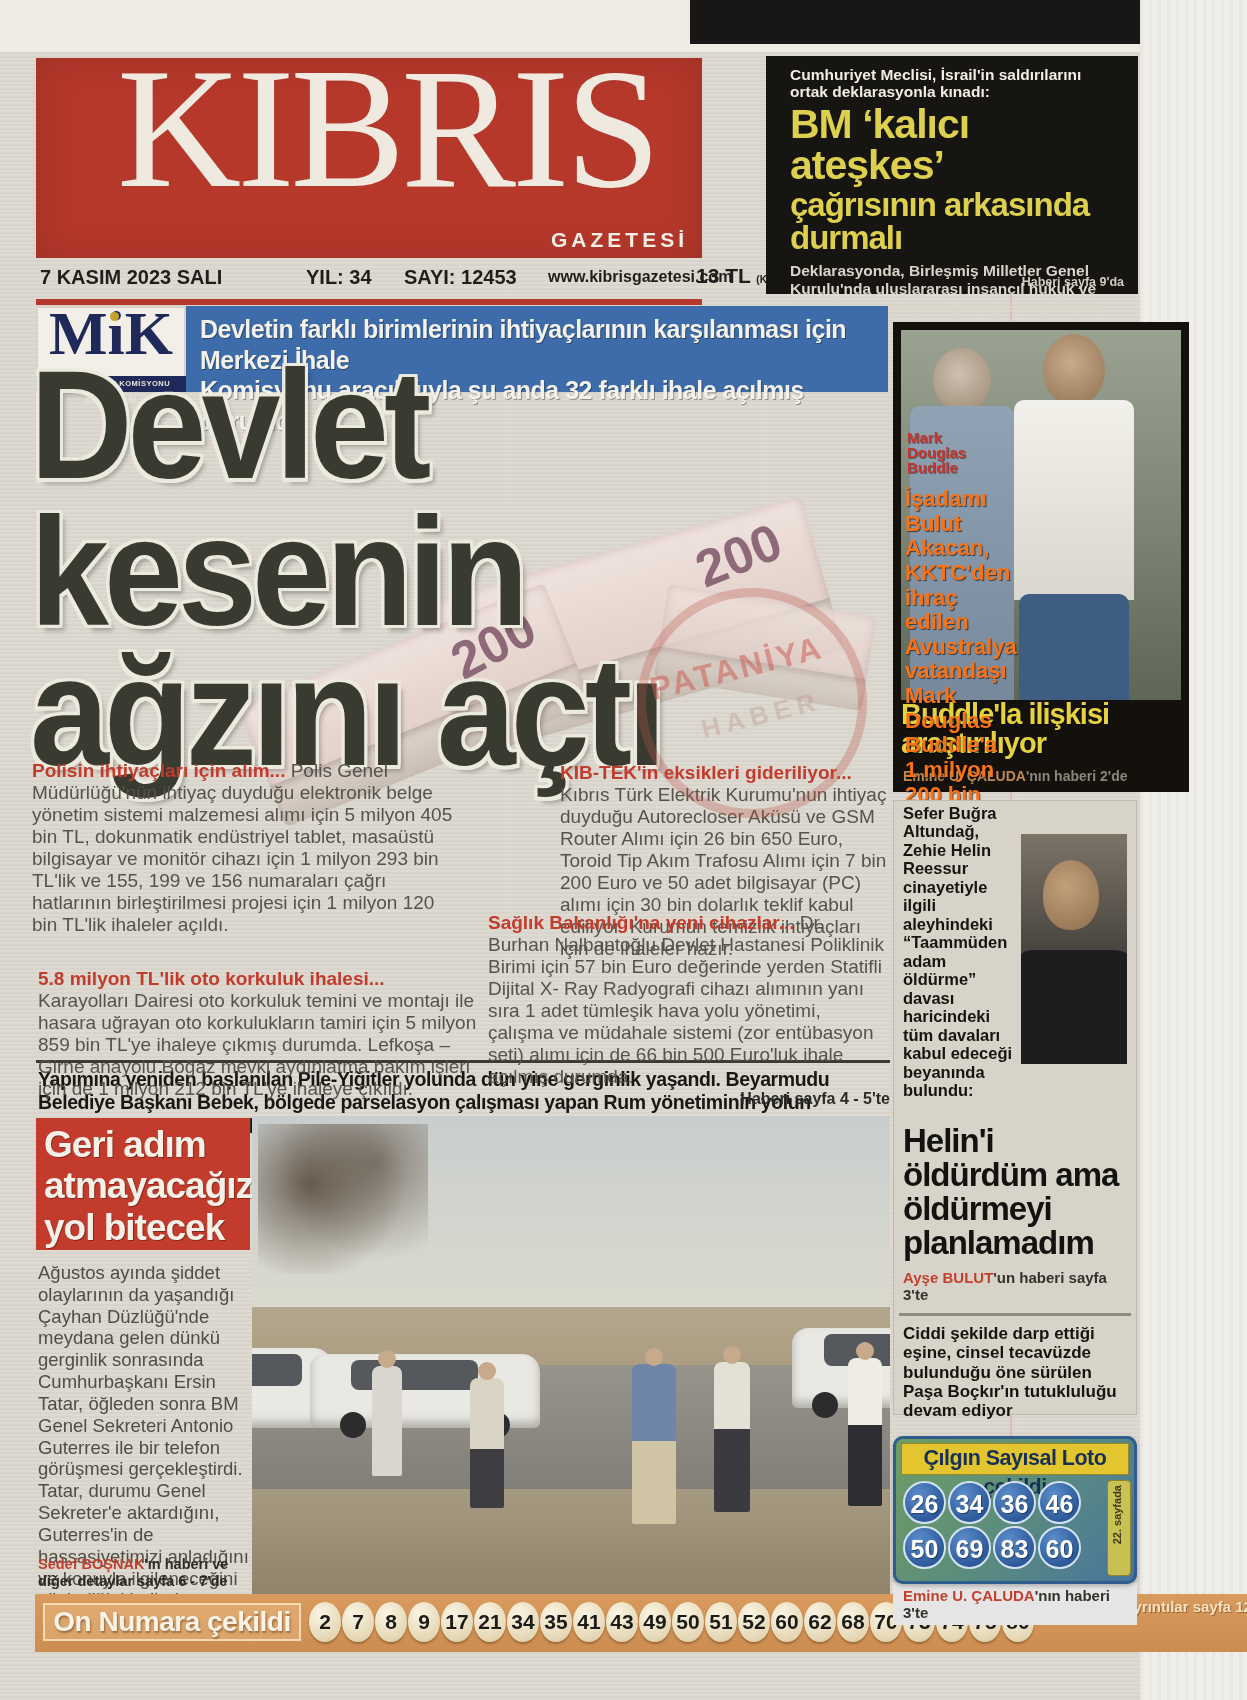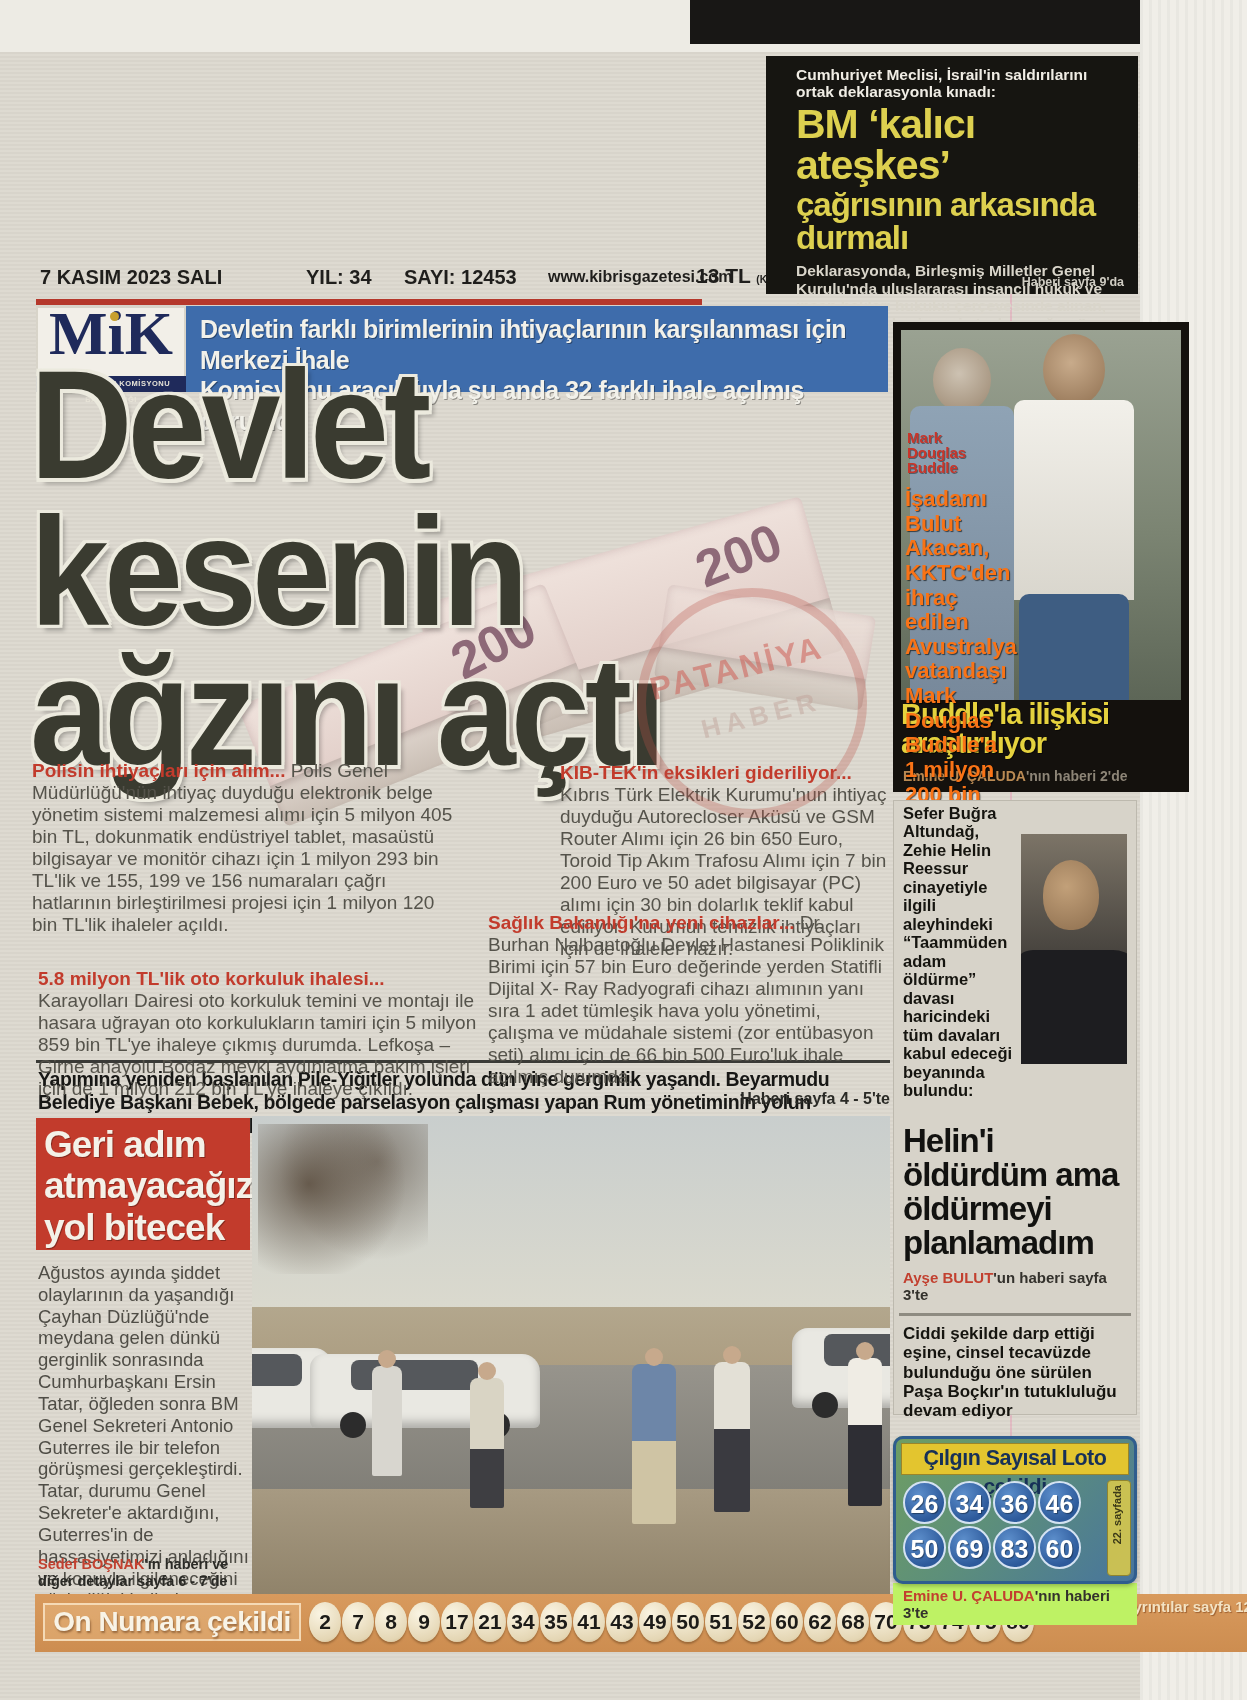--- a/index.html
+++ b/index.html
@@ -20,21 +20,21 @@
   .logo-sub{position:absolute;right:14px;bottom:6px;font-size:21px;font-weight:bold;color:#f3efe6;letter-spacing:4px;}
   .dateline{left:36px;top:262px;width:666px;height:36px;color:#1f1e1c;font-weight:bold;font-size:20px;}
   .dl-date{position:absolute;left:4px;top:4px;}
   .dl-yil{position:absolute;left:270px;top:4px;}
   .dl-sayi{position:absolute;left:368px;top:4px;}
   .dl-web{position:absolute;left:512px;top:6px;font-size:16px;}
   .dl-price{position:absolute;left:660px;top:2px;font-size:21px;white-space:nowrap;}
   .dl-pricenote{font-size:10px;font-weight:bold;}
   .red-rule{left:36px;top:299px;width:666px;height:6px;background:#b5382b;}
   
-  .topnews{left:766px;top:56px;width:372px;height:238px;background:#161511;color:#e7e3da;padding:10px 30px;box-sizing:border-box;}
+  .topnews{left:766px;top:56px;width:372px;height:238px;background:#161511;color:#e7e3da;padding:10px 24px;box-sizing:border-box;}
   .tn-kicker{font-size:15.5px;font-weight:bold;color:#f0ede5;line-height:1.1;}
   .tn-h1{font-size:41px;font-weight:bold;color:#ddd04f;letter-spacing:-1px;line-height:1.0;margin-top:4px;}
   .tn-h2{font-size:33px;font-weight:bold;color:#ddd04f;letter-spacing:-1px;line-height:1.0;margin-top:2px;}
   .tn-body{font-size:15.5px;font-weight:bold;color:#d9d5ca;line-height:1.14;margin-top:8px;}
   .tn-ref{position:absolute;right:14px;bottom:5px;font-size:12.5px;font-weight:bold;color:#cfccc2;}
   
   .mik-logo{left:36px;top:306px;width:150px;height:86px;background:#f2efe8;box-shadow:inset 0 0 0 2px #d8d4c9;}
   .mik-word{position:absolute;left:0;top:-8px;width:100%;text-align:center;font-family:"Liberation Serif",serif;
         font-size:62px;font-weight:bold;color:#1f2a5b;}
   .mik-dot{position:absolute;left:74px;top:6px;width:9px;height:9px;border-radius:50%;background:#c8a02e;}
@@ -121,21 +121,21 @@
   .hel-intro{width:118px;font-size:16.5px;font-weight:bold;color:#15140f;line-height:1.12;}
   .hel-photo{position:absolute;right:10px;top:34px;width:106px;height:230px;background:linear-gradient(180deg,#7c7467,#3f3c38 60%,#232225);overflow:hidden;}
   .hel-photo .head{position:absolute;left:22px;top:26px;width:56px;height:70px;border-radius:50% 50% 46% 46%;
         background:radial-gradient(circle at 42% 38%,#c2a079,#8e6f4f);} 
   .hel-photo .body{position:absolute;left:-8px;bottom:-6px;width:130px;height:120px;border-radius:20px 30px 0 0;background:#1d1d20;}
   .hel-head{font-size:33px;font-weight:bold;color:#121210;letter-spacing:-1px;line-height:1.04;margin-top:24px;}
   .hel-byline{font-size:15px;font-weight:bold;color:#33312c;margin-top:8px;}
   .hel-div{height:3px;background:#8e8b81;margin:10px -4px 8px;}
   .pasa-intro{font-size:17px;font-weight:bold;color:#15140f;line-height:1.14;}
   .pasa-head{font-size:34px;font-weight:bold;color:#121210;letter-spacing:-1px;line-height:1.06;margin-top:10px;}
-  .pasa-byline{margin-top:8px;background:#bef264;margin-left:-10px;margin-right:-10px;padding:4px 10px;
+  .pasa-byline{margin-top:8px;background:#e5e5e5;margin-left:-10px;margin-right:-10px;padding:4px 10px;
         font-size:15px;font-weight:bold;color:#33312c;}
   
   .lotto{left:893px;top:1436px;width:244px;height:148px;border-radius:10px;z-index:4;
         background:linear-gradient(130deg,#6f9e62 0%,#5d8f7a 45%,#47749e 100%);
         box-shadow:inset 0 0 0 3px #2f5d8e,0 2px 4px rgba(0,0,0,.25);}
   .lotto-head{position:absolute;left:8px;top:7px;right:8px;height:30px;background:#e3c52f;border:1px solid #9a852a;
         color:#173058;font-size:21.5px;font-weight:bold;text-align:center;line-height:29px;letter-spacing:-.5px;}
   .lotto-balls{position:absolute;left:8px;top:44px;width:194px;}
   .lball{display:inline-block;width:43px;height:43px;margin:1px 0 1px 2px;border-radius:50%;
         background:radial-gradient(circle at 35% 30%,#5c8ecb,#2d5a9b 70%);border:2px solid #d4e2f2;
@@ -159,20 +159,24 @@
 </head>
 <body>
 
 <div class="page">
 
   <div class="abs top-margin"></div>
   <div class="abs topbar-black"></div>
   <div class="abs right-margin"></div>
   <div class="abs scanline"></div>
 
+  <div class="abs logo-box">
+    <div class="logo-title">KIBRIS</div>
+    <div class="logo-sub">GAZETESİ</div>
+  </div>
   <div class="abs dateline">
     <span class="dl-date">7 KASIM 2023 SALI</span>
     <span class="dl-yil">YIL: 34</span>
     <span class="dl-sayi">SAYI: 12453</span>
     <span class="dl-web">www.kibrisgazetesi.com</span>
     <span class="dl-price"><span>13 TL</span> <span class="dl-pricenote">(KDV dahil)</span></span>
   </div>
   <div class="abs red-rule"></div>
 
   <div class="abs topnews">

